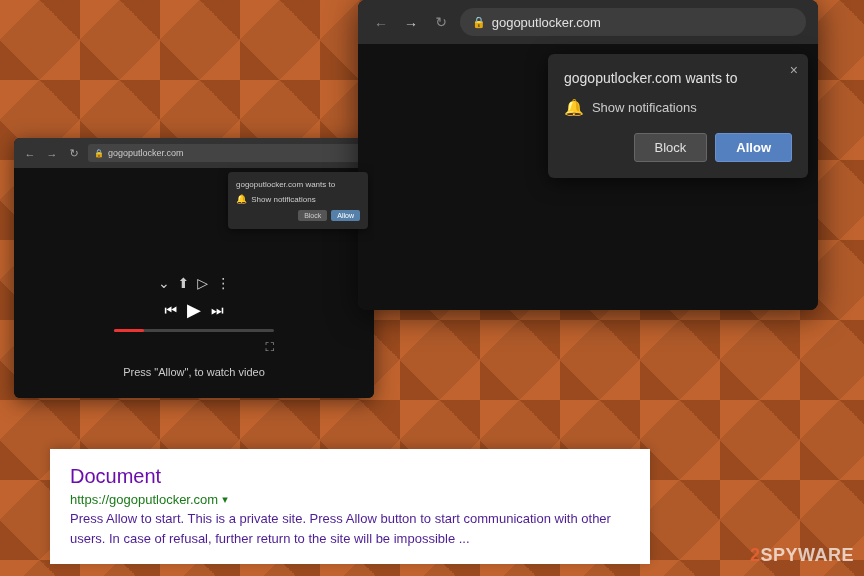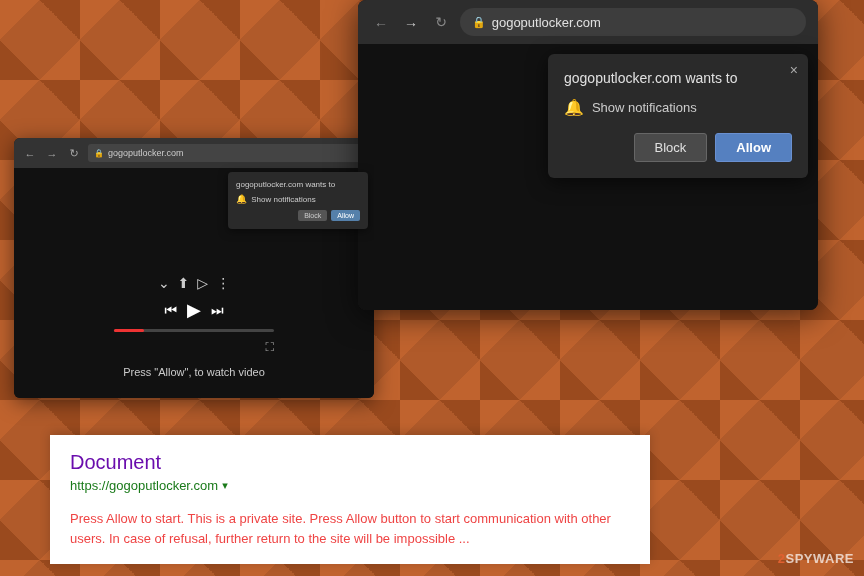--- a/index.html
+++ b/index.html
@@ -374,45 +374,45 @@
       text-decoration: none;
       display: block;
       margin-bottom: 4px;
       font-family: Arial, sans-serif;
     }
 
     .search-result .result-url {
       display: flex;
       align-items: center;
       gap: 4px;
-      margin-bottom: 16px;
+      margin-bottom: 2px;
     }
 
     .search-result .result-url span {
       font-size: 13px;
       color: #1a7a1a;
     }
 
     .search-result .result-url .dropdown-arrow {
       color: #1a7a1a;
       font-size: 11px;
     }
 
     .search-result .result-desc {
       font-size: 13px;
-      color: #ef4444;
+      color: #4c1d95;
       line-height: 1.5;
     }
 
     
     .watermark {
       position: absolute;
       bottom: 10px;
       right: 10px;
-      font-size: 13px;
+      font-size: 18px;
       color: rgba(255,255,255,0.7);
       font-weight: bold;
       letter-spacing: 0.5px;
     }
 
     .watermark span.two {
       color: #e06030;
     }
   </style>
 </head>

